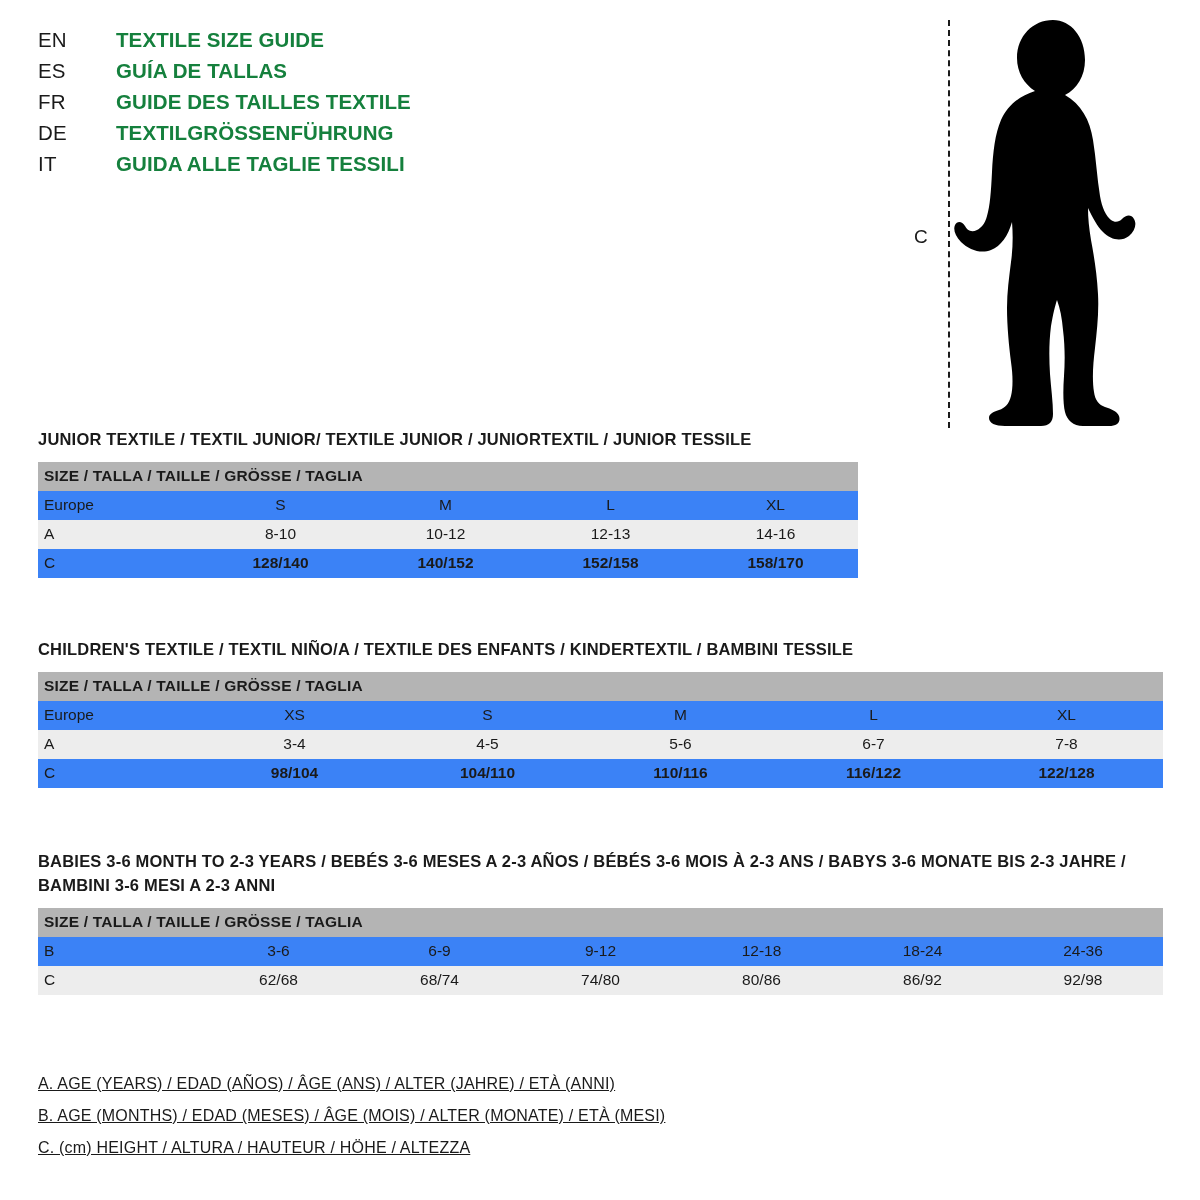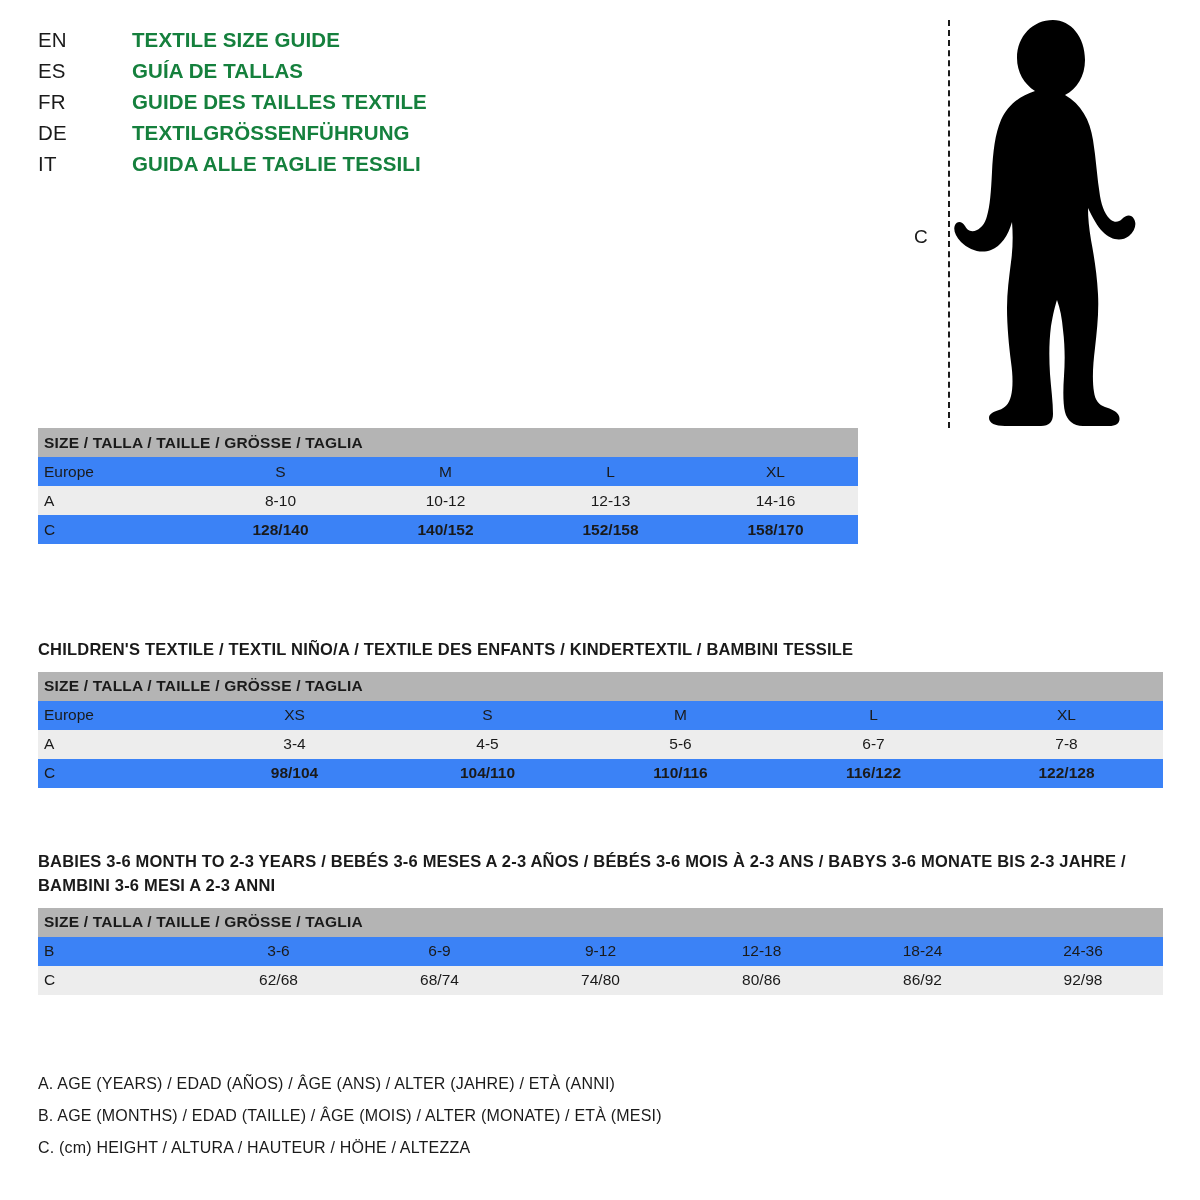--- a/index.html
+++ b/index.html
@@ -21,21 +21,20 @@
   .header {
     position: absolute;
     top: 28px;
     left: 38px;
     width: 620px;
   }
   .lang-row {
     display: flex;
     align-items: flex-end;
     margin-bottom: 7px;
-    gap: 16px;
   }
   .lang-code {
     width: 78px;
     font-size: 20.5px;
     font-weight: 400;
     letter-spacing: 0.2px;
     color: #1a1a1a;
   }
   .lang-title {
     font-size: 20.5px;
@@ -114,20 +113,21 @@
 
   
   .footnotes {
     position: absolute;
     left: 38px;
     top: 1068px;
     font-size: 16px;
     line-height: 2.0;
     color: #1a1a1a;
     letter-spacing: 0.2px;
+    text-decoration: underline;
   }
   .footnotes div { font-weight: 400; }
 </style>
 </head>
 <body>
 
 <div class="header">
   <div class="lang-row">
     <span class="lang-code">EN</span>
     <span class="lang-title">TEXTILE SIZE GUIDE</span>
@@ -199,20 +199,21 @@
       C 161 200, 157 192, 155 180
       C 152 162, 151 142, 148 124
       C 145 104, 136 88, 120 79
       C 132 73, 140 60, 140 44
       C 140 21, 126 4, 108 4
       Z"></path>
   </svg>
 </div>
 
 <div class="section" style="top:428px;">
+  <div class="section-title">JUNIOR TEXTILE / TEXTIL JUNIOR/ TEXTILE JUNIOR / JUNIORTEXTIL / JUNIOR TESSILE</div>
   <table class="size-table">
     <tbody>
         <tr class="row-head">
       <td class="cell-label" colspan="5" style="width:820px;">SIZE / TALLA / TAILLE / GRÖSSE / TAGLIA</td>
     </tr>
     <tr class="row-plain">
       <td class="cell-label" style="width:160px;">Europe</td>
       <td class="cell-val" style="width:165px;">S</td>
       <td class="cell-val" style="width:165px;">M</td>
       <td class="cell-val" style="width:165px;">L</td>
@@ -295,15 +296,15 @@
       <td class="cell-val">80/86</td>
       <td class="cell-val">86/92</td>
       <td class="cell-val">92/98</td>
     </tr>
   </tbody>
     </table>
 </div>
 
 <div class="footnotes">
   <div>A. AGE (YEARS) / EDAD (AÑOS) / ÂGE (ANS) / ALTER (JAHRE) / ETÀ (ANNI)</div>
-  <div>B. AGE (MONTHS) / EDAD (TAILLE) / ÂGE (MOIS) / ALTER (MONATE) / ETÀ (MESI)</div>
+  <div>B. AGE (MONTHS) / EDAD (MESES) / ÂGE (MOIS) / ALTER (MONATE) / ETÀ (MESI)</div>
   <div>C. (cm) HEIGHT / ALTURA / HAUTEUR / HÖHE / ALTEZZA</div>
 </div>
 
 </body></html>

